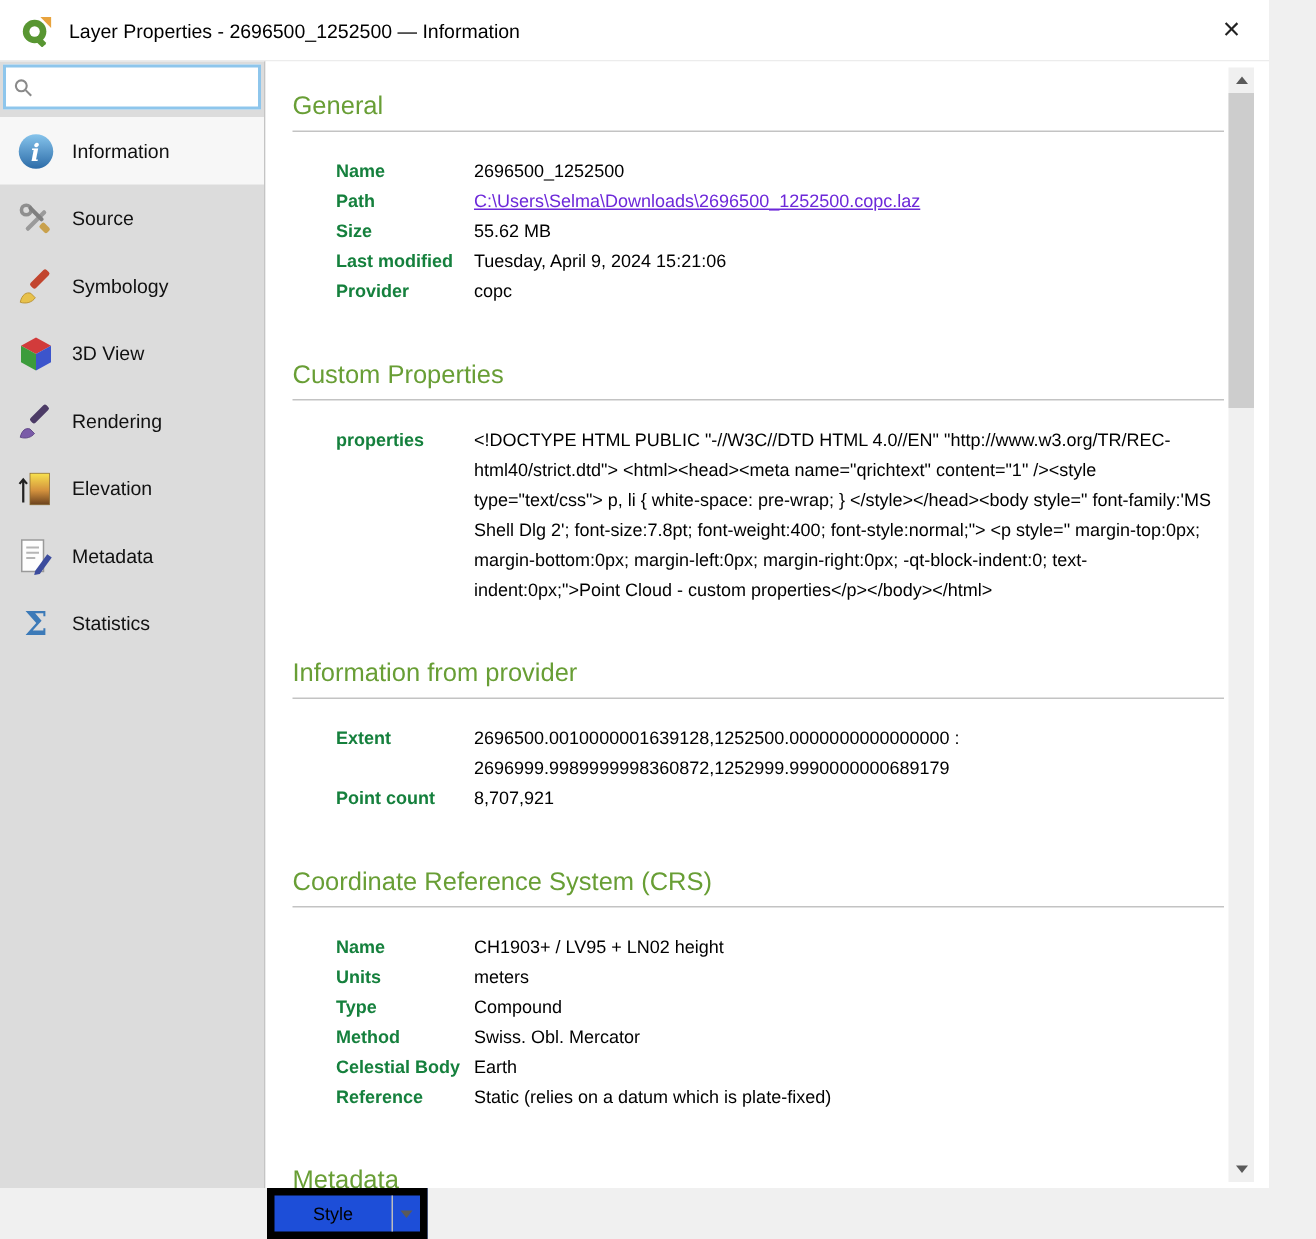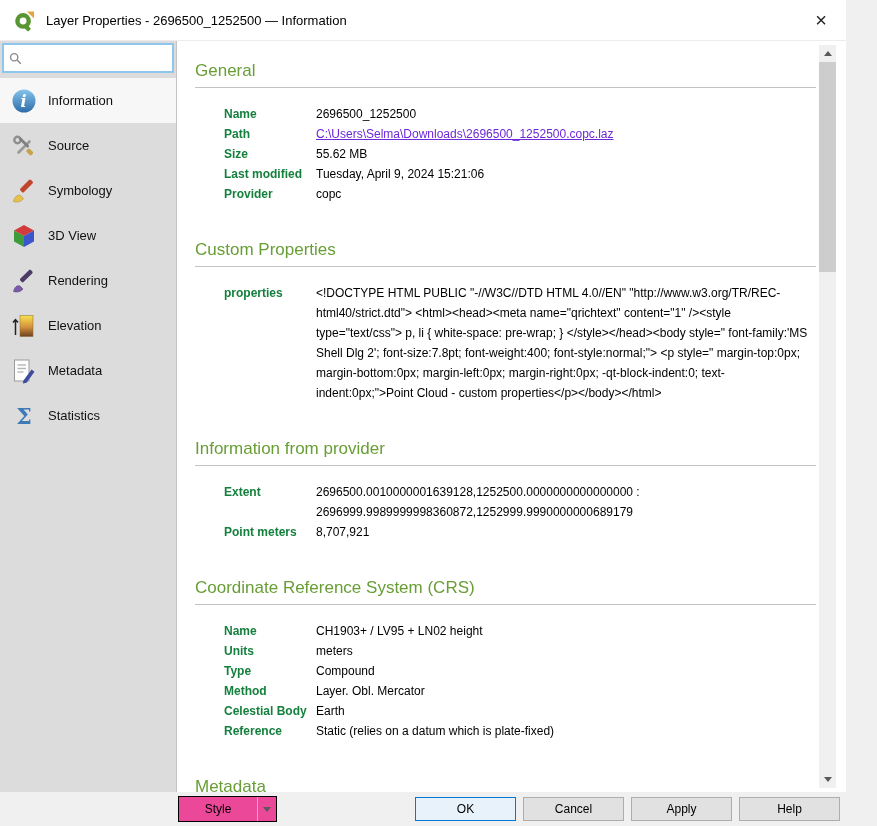--- a/index.html
+++ b/index.html
@@ -49,21 +49,21 @@
   .sb-trackarea{flex:1;position:relative;}
   .sb-thumb{position:absolute;top:0;left:0;right:0;height:210px;background:#cdcdcd;}
   .tri-up{width:0;height:0;border-left:4px solid transparent;border-right:4px solid transparent;
           border-bottom:5px solid #5a5a5a;display:inline-block;}
   .tri-down{width:0;height:0;border-left:4px solid transparent;border-right:4px solid transparent;
             border-top:5px solid #5a5a5a;display:inline-block;}
 
   
   .footer{position:absolute;left:0;right:0;bottom:0;height:34px;background:#f0f0f0;
           display:flex;align-items:center;padding-left:178px;padding-right:6px;}
-  .style-btn{width:97px;height:24px;background:#ec4899;border:1px solid #000000;
+  .style-btn{width:97px;height:24px;background:#1d4ed8;border:5px solid #000000;
              display:flex;align-items:center;font-size:12px;cursor:pointer;}
   .style-label{flex:1;text-align:center;}
   .style-arrow{width:18px;height:100%;display:flex;align-items:center;justify-content:center;
                border-left:1px solid #bdbdbd;}
   .spacer{flex:1;}
   .btn-row{display:flex;gap:7px;}
   .btn{width:101px;height:24px;background:#e1e1e1;border:1px solid #adadad;font-size:12px;
        font-family:inherit;cursor:pointer;color:#000;}
   .btn.primary{background:#e8f2fb;border:1px solid #0078d7;}
 </style>
@@ -217,36 +217,36 @@
               <div class="prop-value">&lt;!DOCTYPE HTML PUBLIC "-//W3C//DTD HTML 4.0//EN" "http://www.w3.org/TR/REC-html40/strict.dtd"&gt; &lt;html&gt;&lt;head&gt;&lt;meta name="qrichtext" content="1" /&gt;&lt;style type="text/css"&gt; p, li { white-space: pre-wrap; } &lt;/style&gt;&lt;/head&gt;&lt;body style=" font-family:'MS Shell Dlg 2'; font-size:7.8pt; font-weight:400; font-style:normal;"&gt; &lt;p style=" margin-top:0px; margin-bottom:0px; margin-left:0px; margin-right:0px; -qt-block-indent:0; text-indent:0px;"&gt;Point Cloud - custom properties&lt;/p&gt;&lt;/body&gt;&lt;/html&gt;</div>
             </div>
           </section>
           <section class="section">
             <div class="section-title">Information from provider</div>
             <div class="section-rule"></div>
             <div class="prop-table">
               <div class="prop-label">Extent</div>
               <div class="prop-value">2696500.0010000001639128,1252500.0000000000000000 :
 2696999.9989999998360872,1252999.9990000000689179</div>
-              <div class="prop-label">Point meters</div>
+              <div class="prop-label">Point count</div>
               <div class="prop-value">8,707,921</div>
             </div>
           </section>
           <section class="section">
             <div class="section-title">Coordinate Reference System (CRS)</div>
             <div class="section-rule"></div>
             <div class="prop-table">
               <div class="prop-label">Name</div>
               <div class="prop-value">CH1903+ / LV95 + LN02 height</div>
               <div class="prop-label">Units</div>
               <div class="prop-value">meters</div>
               <div class="prop-label">Type</div>
               <div class="prop-value">Compound</div>
               <div class="prop-label">Method</div>
-              <div class="prop-value">Layer. Obl. Mercator</div>
+              <div class="prop-value">Swiss. Obl. Mercator</div>
               <div class="prop-label">Celestial Body</div>
               <div class="prop-value">Earth</div>
               <div class="prop-label">Reference</div>
               <div class="prop-value">Static (relies on a datum which is plate-fixed)</div>
             </div>
           </section>
           <section class="section">
             <div class="section-title">Metadata</div>
             <div class="section-rule"></div>
           </section>
@@ -267,21 +267,15 @@
   </div>
 
   <div class="footer">
     <div class="style-btn">
       <span class="style-label">Style</span>
       <span class="style-arrow">
           <i class="tri-down"></i>
         </span>
     </div>
     <div class="spacer"></div>
-    <div class="btn-row">
-      <button class="btn primary">OK</button>
-      <button class="btn">Cancel</button>
-      <button class="btn">Apply</button>
-      <button class="btn">Help</button>
-    </div>
   </div>
 
 </div>
 
 </body></html>

